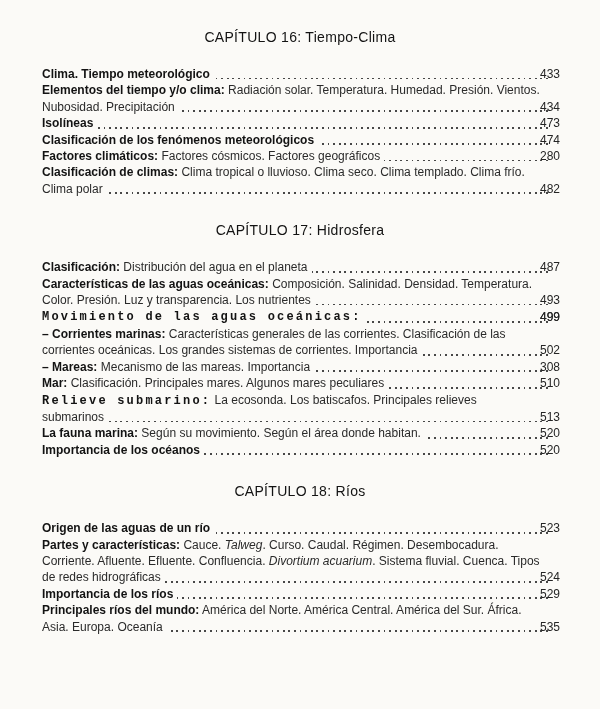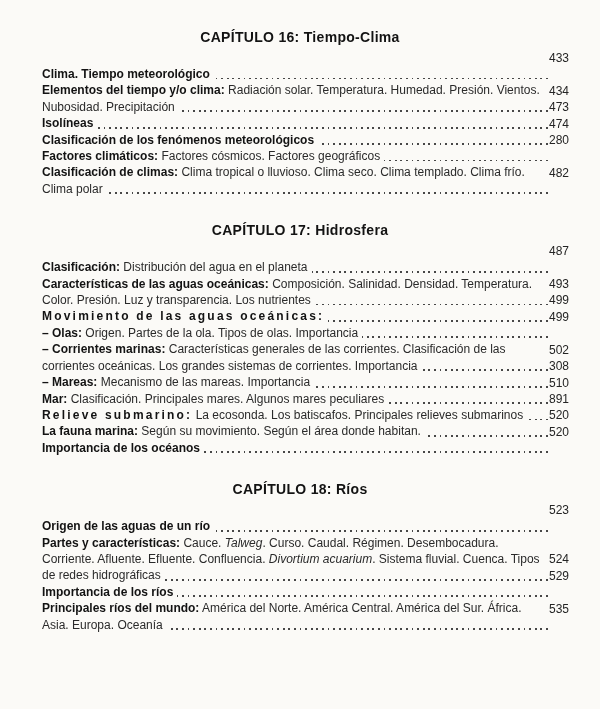--- a/index.html
+++ b/index.html
@@ -15,21 +15,21 @@
     color: var(--ink);
     padding: 28px 22px 0 42px;
     overflow: hidden;
   }
 
   .chapter { margin-bottom: 24px; }
 
   .chapter-title {
     font-size: 14px;
     line-height: 18px;
-    font-weight: 700;
+    font-weight: 400;
     color: var(--ink-bold);
     text-align: center;
     letter-spacing: 0.3px;
     margin: 0 -22px 20px -42px;
   }
 
   .entries { }
 
   .entry {
     position: relative;
@@ -41,43 +41,43 @@
   
   .entry .txt {
     position: relative;
     z-index: 1;
     background: var(--paper);
     padding-right: 4px;
     text-align: justify;
   }
 
   .p-bold { font-weight: 700; color: var(--ink-bold); }
-  .p-bold-spaced { font-weight: 700; color: var(--ink-bold); letter-spacing: 2.2px; }
+  .p-bold-spaced { font-weight: 700; color: var(--ink-bold); letter-spacing: 2.2px; font-family: Liberation Mono, monospace; }
   .p-normal { color: var(--ink); }
   .p-italic { font-style: italic; color: var(--ink); }
 
   .leader {
     position: absolute;
     left: 0;
     right: 26px;
     bottom: 3px;
     height: 1.8px;
     background-image: repeating-linear-gradient(
       to right,
       #474747 0, #474747 1.8px,
       transparent 1.8px, transparent 5.6px
     );
   }
 
   .pagenum {
     position: absolute;
     right: 0;
-    bottom: 16px;
+    bottom: 0;
     width: 38px;
-    text-align: center;
+    text-align: left;
     font-size: 12px;
     line-height: 16.4px;
     color: #242424;
   }
 </style>
 </head>
 <body>
 
 <div class="page">
   <main id="sections">
@@ -91,25 +91,25 @@
           <div class="entry"><span class="txt"><span class="p-bold">Factores climáticos:</span><span class="p-normal"> Factores cósmicos. Factores geográficos</span></span><i class="leader"></i><span class="pagenum">280</span></div>
           <div class="entry"><span class="txt"><span class="p-bold">Clasificación de climas:</span><span class="p-normal"> Clima tropical o lluvioso. Clima seco. Clima templado. Clima frío. Clima polar</span></span><i class="leader"></i><span class="pagenum">482</span></div>
         </div>
       </section>
       <section class="chapter">
         <h2 class="chapter-title">CAPÍTULO 17: Hidrosfera</h2>
         <div class="entries">
           <div class="entry"><span class="txt"><span class="p-bold">Clasificación:</span><span class="p-normal"> Distribución del agua en el planeta</span></span><i class="leader"></i><span class="pagenum">487</span></div>
           <div class="entry"><span class="txt"><span class="p-bold">Características de las aguas oceánicas:</span><span class="p-normal"> Composición. Salinidad. Densidad. Temperatura. Color. Presión. Luz y transparencia. Los nutrientes</span></span><i class="leader"></i><span class="pagenum">493</span></div>
           <div class="entry"><span class="txt"><span class="p-bold-spaced">Movimiento de las aguas oceánicas:</span></span><i class="leader"></i><span class="pagenum">499</span></div>
-          <div class="entry"><span class="txt"><span class="p-bold">– Olas:</span><span class="p-normal"> Origen. Partes de la ola. Tipos de olas. Importancia</span></span><i class="leader"></i><span class="pagenum">499</span></div>
+          <div class="entry"><i class="leader"></i><span class="pagenum">499</span></div>
           <div class="entry"><span class="txt"><span class="p-bold">– Corrientes marinas:</span><span class="p-normal"> Características generales de las corrientes. Clasificación de las corrientes oceánicas. Los grandes sistemas de corrientes. Importancia</span></span><i class="leader"></i><span class="pagenum">502</span></div>
           <div class="entry"><span class="txt"><span class="p-bold">– Mareas:</span><span class="p-normal"> Mecanismo de las mareas. Importancia</span></span><i class="leader"></i><span class="pagenum">308</span></div>
           <div class="entry"><span class="txt"><span class="p-bold">Mar:</span><span class="p-normal"> Clasificación. Principales mares. Algunos mares peculiares</span></span><i class="leader"></i><span class="pagenum">510</span></div>
-          <div class="entry"><span class="txt"><span class="p-bold-spaced">Relieve submarino:</span><span class="p-normal"> La ecosonda. Los batiscafos. Principales relieves submarinos</span></span><i class="leader"></i><span class="pagenum">891</span></div>
+          <div class="entry"><span class="txt"><span class="p-bold-spaced">Relieve submarino:</span><span class="p-normal"> La ecosonda. Los batiscafos. Principales relieves submarinos</span></span><i class="leader"></i><span class="pagenum">513</span></div>
           <div class="entry"><span class="txt"><span class="p-bold">La fauna marina:</span><span class="p-normal"> Según su movimiento. Según el área donde habitan.</span></span><i class="leader"></i><span class="pagenum">520</span></div>
           <div class="entry"><span class="txt"><span class="p-bold">Importancia de los océanos</span></span><i class="leader"></i><span class="pagenum">520</span></div>
         </div>
       </section>
       <section class="chapter">
         <h2 class="chapter-title">CAPÍTULO 18: Ríos</h2>
         <div class="entries">
           <div class="entry"><span class="txt"><span class="p-bold">Origen de las aguas de un río</span></span><i class="leader"></i><span class="pagenum">523</span></div>
           <div class="entry"><span class="txt"><span class="p-bold">Partes y características:</span><span class="p-normal"> Cauce. </span><span class="p-italic">Talweg</span><span class="p-normal">. Curso. Caudal. Régimen. Desembocadura. Corriente. Afluente. Efluente. Confluencia. </span><span class="p-italic">Divortium acuarium</span><span class="p-normal">. Sistema fluvial. Cuenca. Tipos de redes hidrográficas</span></span><i class="leader"></i><span class="pagenum">524</span></div>
           <div class="entry"><span class="txt"><span class="p-bold">Importancia de los ríos</span></span><i class="leader"></i><span class="pagenum">529</span></div>

